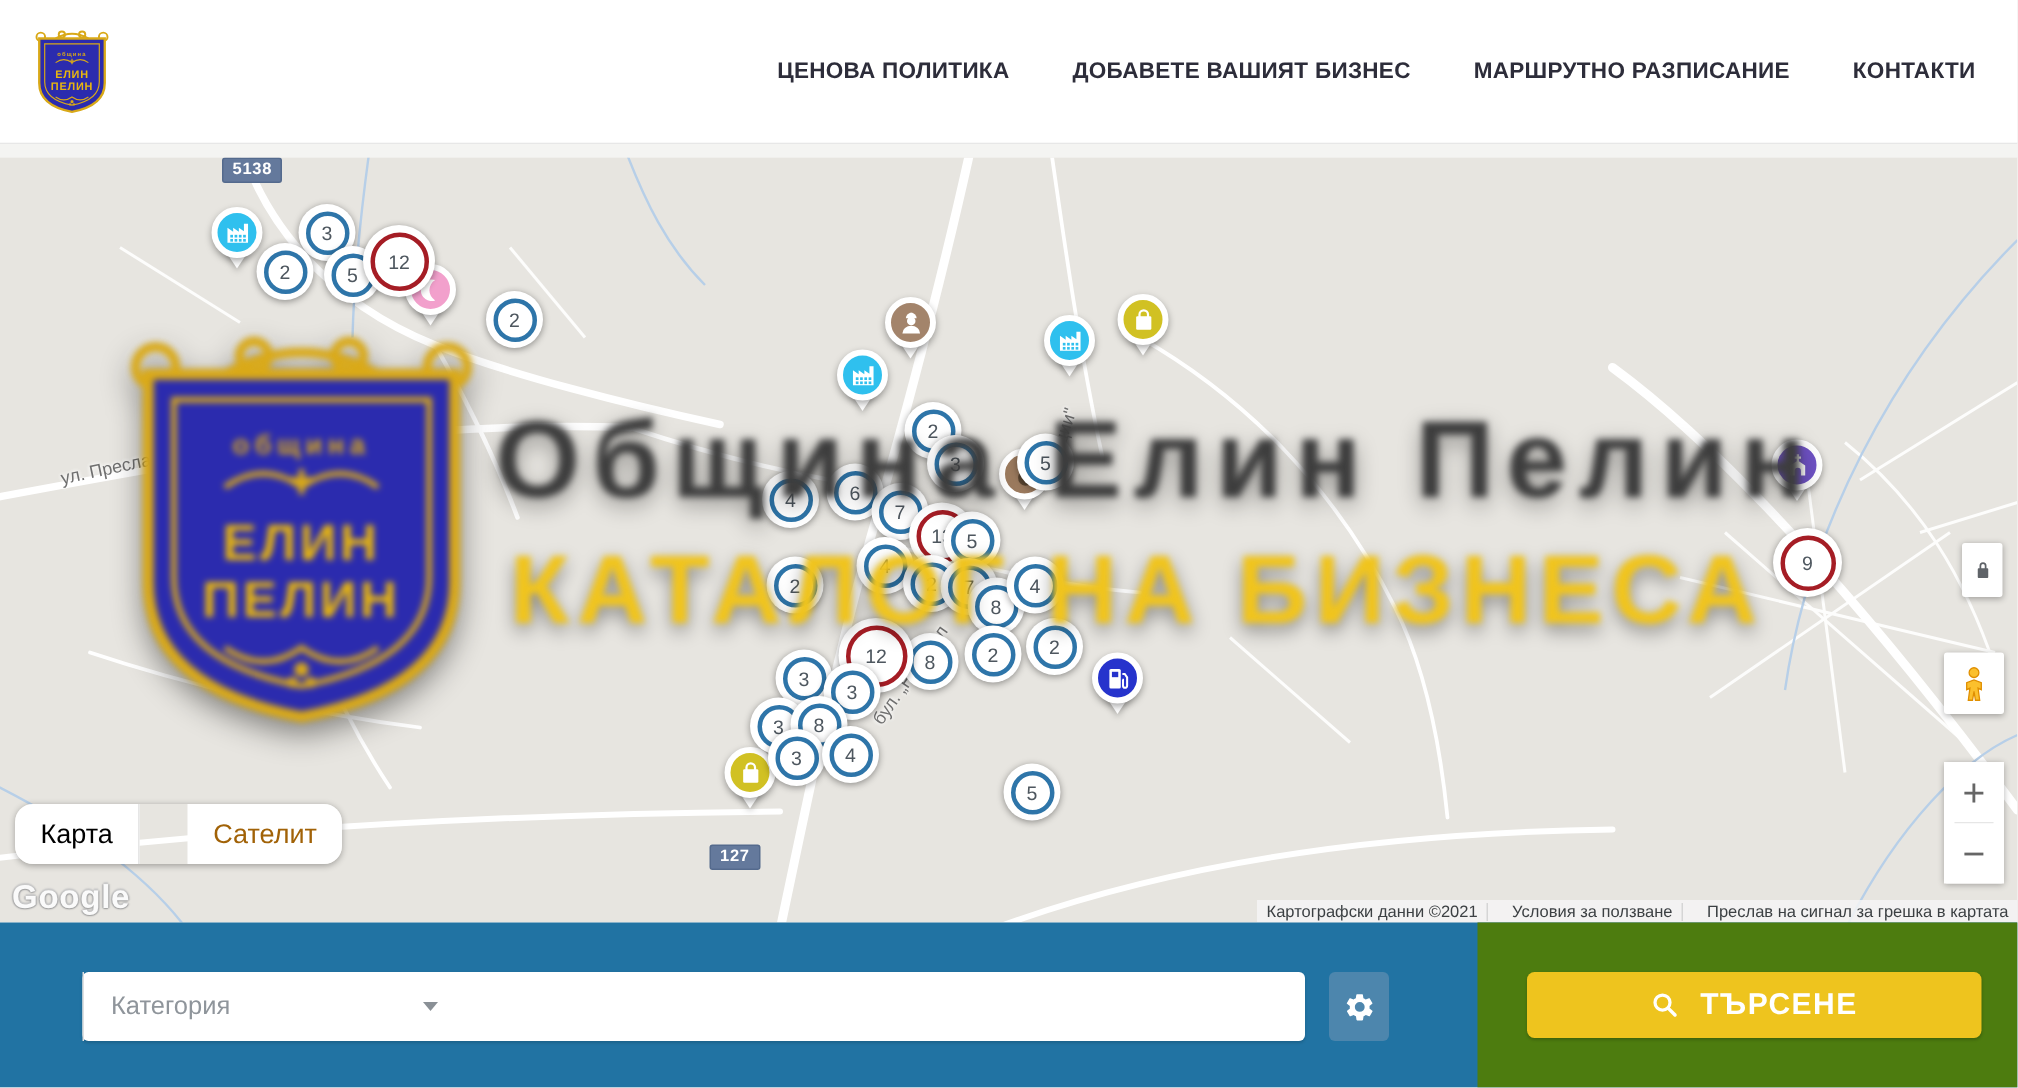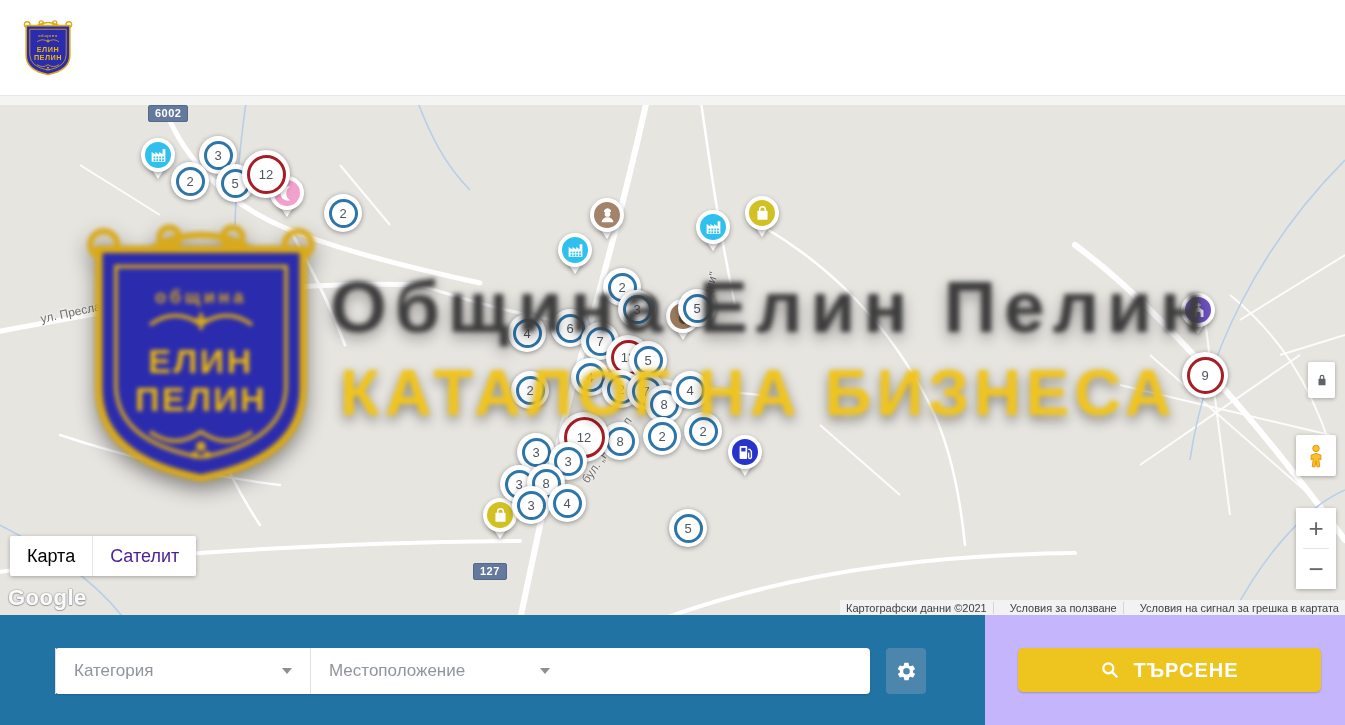--- a/index.html
+++ b/index.html
@@ -48,44 +48,44 @@
               filter:blur(2.3px) drop-shadow(0 8px 10px rgba(0,0,0,.45)); }
   .wm-title { position:absolute; left:330px; top:160px; font-size:73px; font-weight:700; color:#3d3d3d;
               letter-spacing:8px; white-space:nowrap; filter:blur(2.6px);
               text-shadow:0 5px 14px rgba(0,0,0,.40); }
   .wm-subtitle { position:absolute; left:340px; top:250px; font-size:65px; font-weight:700; color:#f0c41d;
               letter-spacing:5px; white-space:nowrap; filter:blur(2.3px);
               text-shadow:0 5px 12px rgba(0,0,0,.45); }
 
   
   .maptype { position:absolute; left:10px; top:431px; display:flex; z-index:60;
-             box-shadow:0 1px 4px rgba(0,0,0,.3); border-radius:2px; overflow:hidden; }
+             box-shadow:0 1px 4px rgba(0,0,0,.3); border-radius:12px; overflow:hidden;gap:32px; }
   .mt-btn { height:40px; padding:0 17px; background:#fff; border:none; font-family:inherit; font-size:18px;
-            color:#4c1d95; cursor:pointer; }
+            color:#a16207; cursor:pointer; }
   .mt-btn.active { color:#000; font-weight:500; border-right:1px solid #e6e6e6; }
   .google-logo { position:absolute; left:8px; bottom:4px; z-index:60; font-size:22px; font-weight:700;
             color:rgba(255,255,255,.95); letter-spacing:.5px; cursor:pointer;
             text-shadow:0 1px 1px #9a9a9a, 0 -1px 1px #c9c9c9, 1px 0 1px #b5b5b5, -1px 0 1px #b5b5b5; }
   .attribution { position:absolute; right:0; bottom:0; height:15px; z-index:60; display:flex; align-items:center;
             background:rgba(245,245,245,.85); font-size:11px; color:#3c4043; }
   .attribution span { padding:0 6px; white-space:nowrap; }
   .attribution span + span { border-left:1px solid #d5d5d5;padding-left:16px; }
   .ctrl { position:absolute; background:#fff; z-index:60; box-shadow:0 1px 4px rgba(0,0,0,.3); border-radius:2px;
           display:flex; align-items:center; justify-content:center; cursor:pointer; }
   .ctrl.lock { left:1308px; top:257px; width:27px; height:36px; }
   .ctrl.pegman { left:1296px; top:330px; width:40px; height:41px; }
   .zoomctrl { position:absolute; left:1296px; top:403px; width:40px; z-index:60; background:#fff; border-radius:2px;
           box-shadow:0 1px 4px rgba(0,0,0,.3); display:flex; flex-direction:column; align-items:stretch; }
   .zoomctrl button { height:40px; background:#fff; border:none; font-size:26px; color:#666; cursor:pointer;
           font-family:inherit; line-height:1; }
   .zoomctrl .divider { height:1px; background:#e6e6e6; margin:0 7px; }
 
   
   .searchbar { position:absolute; left:0; top:615px; width:1345px; height:110px; background:#2173a3; z-index:100; }
-  .sb-right { position:absolute; right:0; top:0; width:360px; height:110px; background:#c4b5fd; }
+  .sb-right { position:absolute; right:0; top:0; width:360px; height:110px; background:#4d7c0f; }
   .fields { position:absolute; left:55px; top:33px; width:815px; height:46px; background:#fff; border-radius:4px;
             display:flex; align-items:stretch; box-shadow:0 1px 2px rgba(0,0,0,.15); }
   .f-keyword { width:302px; display:flex; align-items:center; padding-left:18px; gap:14px; }
   .f-keyword svg { width:18px; height:18px; flex:none; }
   .f-keyword input { border:none; outline:none; width:100%; font-family:inherit; font-size:17px; color:#555; }
   .f-keyword input::placeholder { color:#9b9b9b; }
   .f-select { display:flex; align-items:center; justify-content:space-between; padding:0 18px;
               border-left:1px solid #e0e0e0; cursor:pointer; }
   .f-select.cat { width:255px; }
   .f-select.loc { width:258px; }
@@ -127,20 +127,26 @@
     </symbol>
   </defs>
 </svg>
 
 <div class="header">
   <div class="brand">
     <svg class="brand-crest">
         <use href="#crest"></use>
       </svg>
   </div>
+  <nav class="nav">
+    <a>ЦЕНОВА ПОЛИТИКА</a>
+    <a>ДОБАВЕТЕ ВАШИЯТ БИЗНЕС</a>
+    <a>МАРШРУТНО РАЗПИСАНИЕ</a>
+    <a>КОНТАКТИ</a>
+  </nav>
 </div>
 <div class="header-strip"></div>
 
 <div class="map">
   <svg class="roads" width="1345" height="510" viewBox="0 0 1345 510">
     <g stroke="#ffffff" fill="none" stroke-linecap="round">
       <path stroke-width="5" d="M-10,228 C60,215 150,198 230,188 C300,180 360,178 420,180"></path>
       <path stroke-width="5" d="M160,-10 C175,40 215,95 290,125 C340,145 420,165 480,178"></path>
       <path stroke-width="6" d="M520,515 C538,430 556,340 580,255 C600,185 625,95 648,-10"></path>
       <path stroke-width="6" d="M1075,140 C1150,195 1245,300 1345,435"></path>
@@ -169,21 +175,21 @@
     <g stroke="#b7cfe8" stroke-width="1.6" fill="none">
       <path d="M247,-10 C240,40 236,80 235,120"></path>
       <path d="M-10,415 C50,445 95,475 125,515"></path>
       <path d="M1345,55 C1260,140 1205,250 1190,355"></path>
       <path d="M1230,515 C1265,445 1310,400 1345,385"></path>
       <path d="M415,-10 C430,30 445,60 470,85"></path>
     </g>
   </svg>
 
   <div id="road-labels">
-      <div class="rlabel badge" style="left: 148px; top: 0px;">6002</div>
+      <div class="rlabel badge" style="left: 148px; top: 0px;">5138</div>
       <div class="rlabel badge" style="left: 473px; top: 458px;">127</div>
       <div class="rlabel street" style="left: 40px; top: 200px; transform: rotate(-12deg);">ул. Преслав</div>
       <div class="rlabel street" style="left: 698px; top: 172px; transform: rotate(-72deg);">ции"</div>
       <div class="rlabel street" style="left: 568px; top: 338px; transform: rotate(-55deg);">бул. „Новосел</div>
     </div>
   <div id="markers">
       <div class="pin" style="left: 158px; top: 50px;">
         <span class="pin-tail"></span>
         <span class="pin-c" style="background:#2fc0ee;color:#2fc0ee">
           <svg viewBox="0 0 18 18">
@@ -468,21 +474,21 @@
   <div class="maptype">
     <button class="mt-btn active">Карта</button>
     <button class="mt-btn">Сателит</button>
   </div>
 
   <div class="google-logo">Google</div>
 
   <div class="attribution">
     <span>Картографски данни ©2021</span>
     <span>Условия за ползване</span>
-    <span>Условия на сигнал за грешка в картата</span>
+    <span>Преслав на сигнал за грешка в картата</span>
   </div>
 
   <div class="ctrl lock">
     <svg viewBox="0 0 24 24" width="14" height="14">
       <path fill="#5f6368" d="M17 10h-1V7a4 4 0 0 0-8 0v3H7a1 1 0 0 0-1 1v9a1 1 0 0 0 1 1h10a1 1 0 0 0 1-1v-9a1 1 0 0 0-1-1zm-7-3a2 2 0 0 1 4 0v3h-4V7z"></path>
     </svg>
   </div>
 
   <div class="ctrl pegman">
     <svg viewBox="0 0 24 24" width="26" height="26">
@@ -507,24 +513,20 @@
       </svg>
       <span>ТЪРСЕНЕ</span>
     </button>
   </div>
 
   <div class="fields">
     <div class="f-select cat">
       <span class="sel-label">Категория</span>
       <span class="caret"></span>
     </div>
-    <div class="f-select loc">
-      <span class="sel-label">Местоположение</span>
-      <span class="caret"></span>
-    </div>
   </div>
 
   <button class="gear-btn">
     <svg viewBox="0 0 24 24">
       <path fill="#fff" d="M19.4 13c0-.3.1-.7.1-1s0-.7-.1-1l2.1-1.6c.2-.2.2-.4.1-.6l-2-3.5c-.1-.2-.4-.3-.6-.2l-2.5 1c-.5-.4-1.1-.7-1.7-1L14.4 2.4c0-.2-.2-.4-.5-.4h-4c-.2 0-.4.2-.5.4L9 5.1c-.6.2-1.1.6-1.7 1l-2.5-1c-.2-.1-.5 0-.6.2l-2 3.5c-.1.2-.1.4.1.6L4.5 11c0 .3-.1.7-.1 1s0 .7.1 1l-2.1 1.6c-.2.2-.2.4-.1.6l2 3.5c.1.2.4.3.6.2l2.5-1c.5.4 1.1.7 1.7 1l.4 2.7c0 .2.2.4.5.4h4c.2 0 .4-.2.5-.4l.4-2.7c.6-.2 1.1-.6 1.7-1l2.5 1c.2.1.5 0 .6-.2l2-3.5c.1-.2.1-.4-.1-.6L19.4 13zM12 15.5A3.5 3.5 0 1 1 12 8a3.75 3.75 0 0 1 0 7.5z"></path>
     </svg>
   </button>
 </div>
 
 </body></html>

